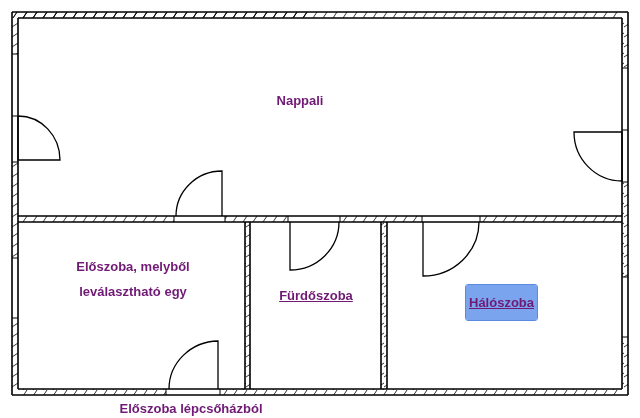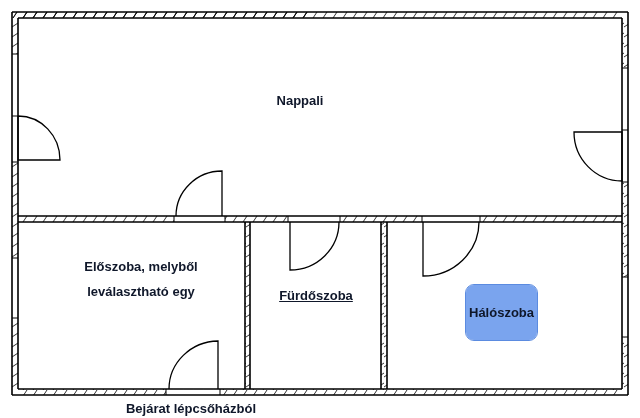--- a/index.html
+++ b/index.html
@@ -1,20 +1,20 @@
 <!DOCTYPE html>
 <html><head>
 <meta charset="utf-8">
 <style>
   html, body { margin:0; padding:0; background:#ffffff; }
   body { width:640px; height:418px; position:relative; overflow:hidden; font-family:"Liberation Sans", sans-serif; }
   #plan { position:absolute; left:0; top:0; }
-  .label { position:absolute; font-weight:bold; font-size:13px; color:#0f172a; text-align:center; white-space:nowrap; line-height:17px; }
+  .label { position:absolute; font-weight:bold; font-size:13px; color:#701a75; text-align:center; white-space:nowrap; line-height:17px; }
   .label.multi { line-height:25px; }
-  .highlight { background:#7aa4ee; border-radius:8px; padding:19px 3px; outline:1px solid #5b8be0; }
+  .highlight { background:#7aa4ee; border-radius:2px; padding:9px 3px; outline:1px solid #5b8be0;text-decoration:underline; }
 </style>
 </head>
 <body>
 
 <svg id="plan" width="640" height="418" viewBox="0 0 640 418" xmlns="http://www.w3.org/2000/svg">
   <defs>
     <pattern id="hatchH" width="10" height="6" patternUnits="userSpaceOnUse">
       <line x1="3" y1="6" x2="7" y2="0" stroke="#000" stroke-width="0.8"></line>
     </pattern>
     <pattern id="hatchV" width="6" height="10" patternUnits="userSpaceOnUse">
@@ -77,22 +77,22 @@
     <path d="M290 222 V270 A49 48 0 0 0 339 222" stroke="#000" stroke-width="1.3" fill="none"></path>
 
     <path d="M423 222 V276 A56 54 0 0 0 479 222" stroke="#000" stroke-width="1.3" fill="none"></path>
 
     <path d="M218 389 V341 A50 48 0 0 0 169 389" stroke="#000" stroke-width="1.3" fill="none"></path>
   </g>
 </svg>
 
 <div class="label" style="left:240px; top:92px; width:120px;">Nappali</div>
 
-<div class="label multi" style="left:44px; top:254px; width:194px;">
+<div class="label multi" style="left:36px; top:254px; width:194px;">
   <div>Előszoba, melyből</div>
   <div>leválasztható egy</div>
 </div>
 
 <div class="label" style="left:256px; top:287px; width:120px;text-decoration:underline;">Fürdőszoba</div>
 
 <div class="label highlight" style="left:466px; top:285px;">Hálószoba</div>
 
-<div class="label" style="left:96px; top:400px; width:190px;">Bejárat lépcsőházból</div>
+<div class="label" style="left:96px; top:400px; width:190px;">Előszoba lépcsőházból</div>
 
 </body></html>

